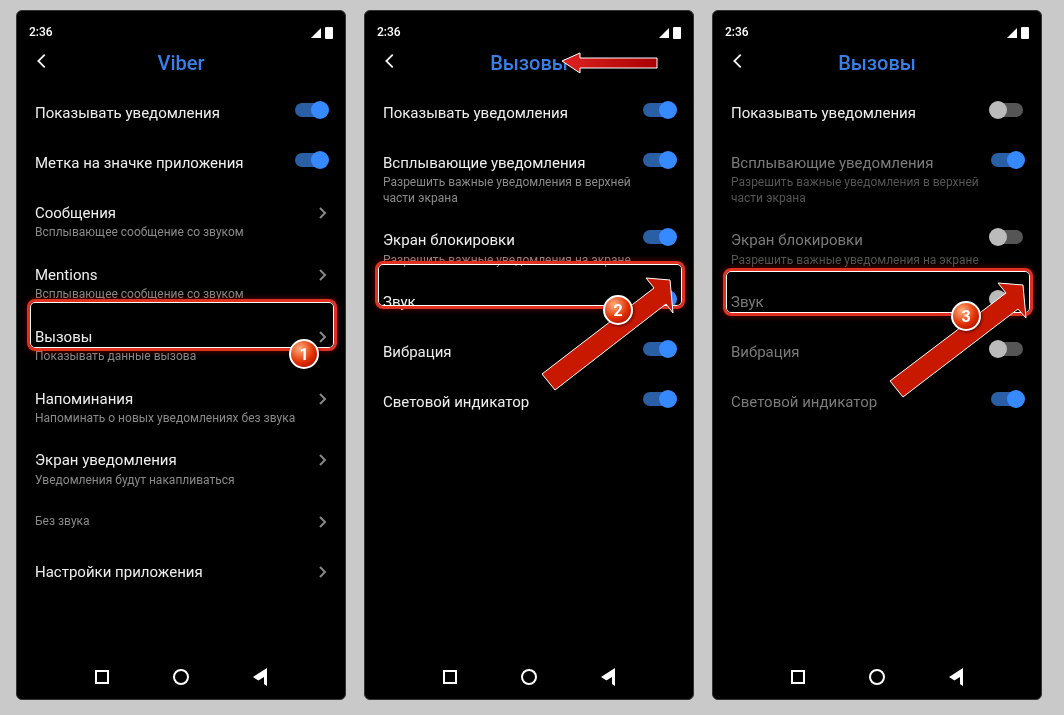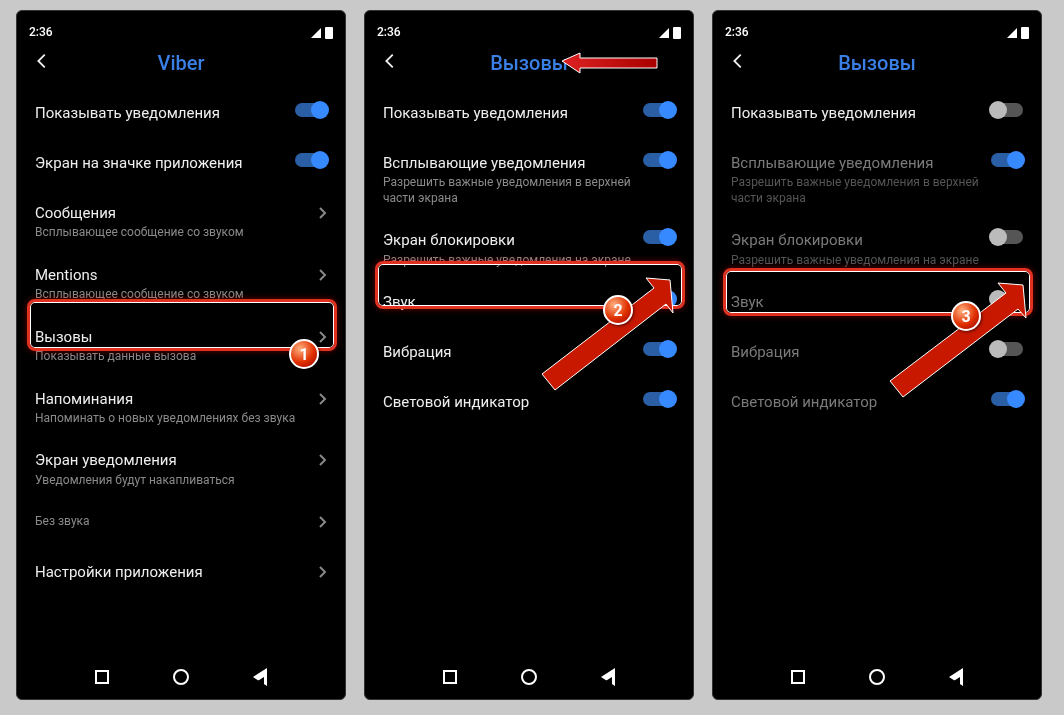--- a/index.html
+++ b/index.html
@@ -75,21 +75,21 @@
       <div class="row">
         <div class="row-text">
           <div class="row-title">Показывать уведомления</div>
         </div>
         <div class="toggle on">
           <div class="knob"></div>
         </div>
       </div>
       <div class="row">
         <div class="row-text">
-          <div class="row-title">Экран на значке приложения</div>
+          <div class="row-title">Метка на значке приложения</div>
         </div>
         <div class="toggle on">
           <div class="knob"></div>
         </div>
       </div>
       <div class="row">
         <div class="row-text">
           <div class="row-title">Сообщения</div>
           <div class="row-sub">Всплывающее сообщение со звуком</div>
         </div>

